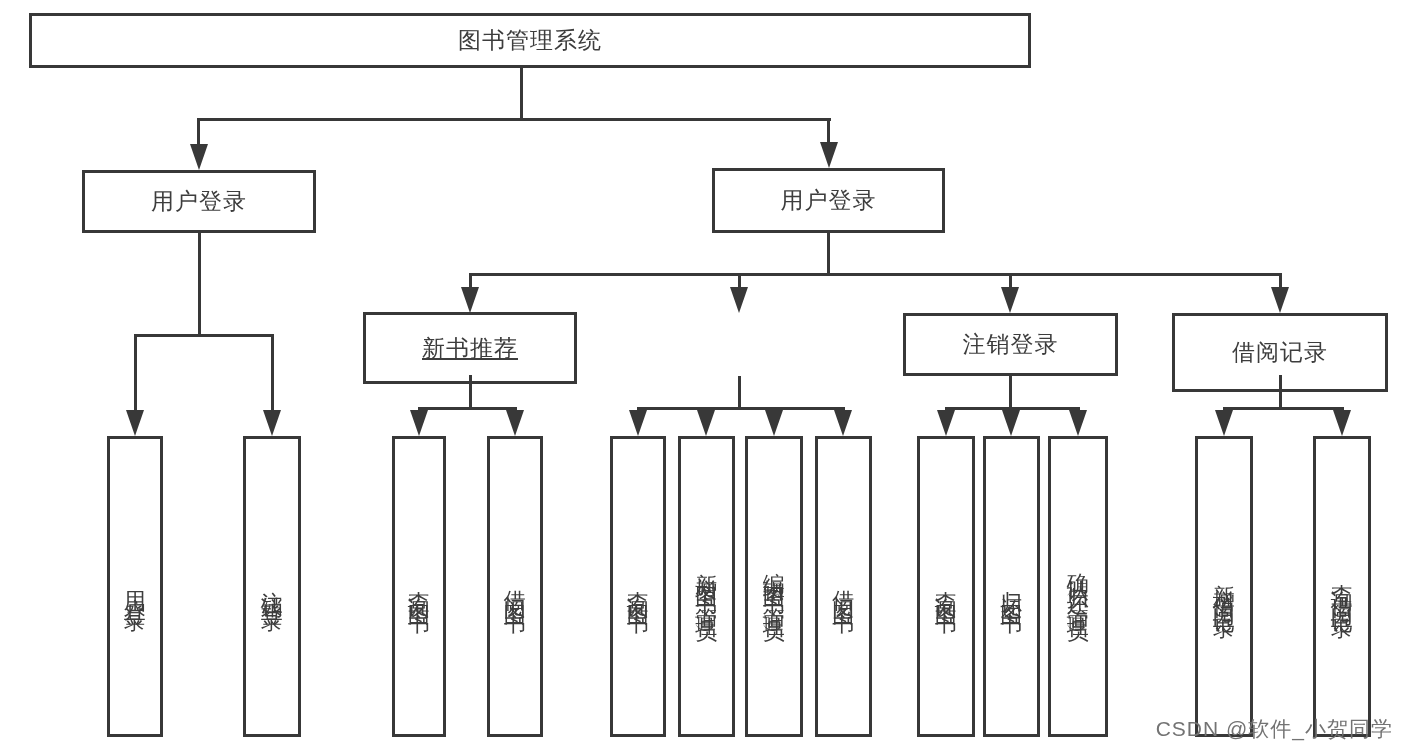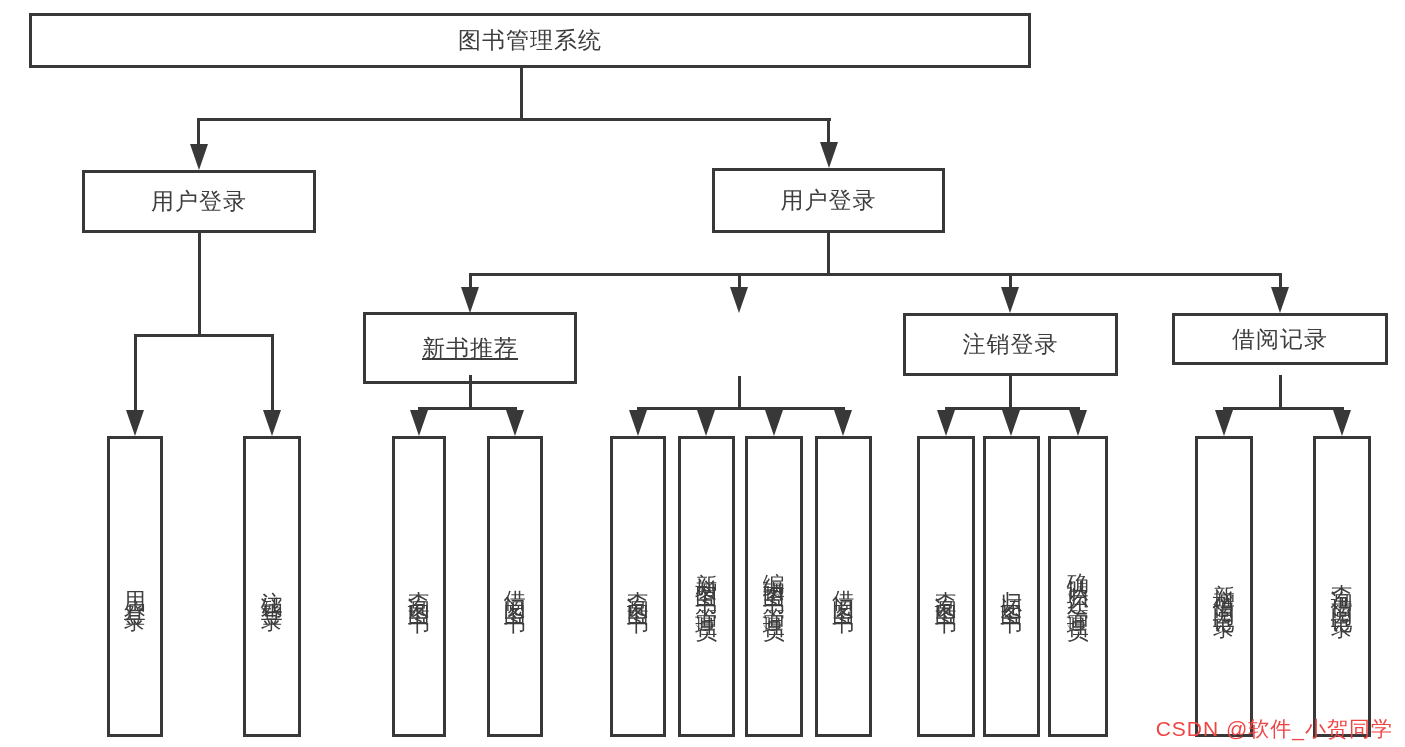--- a/index.html
+++ b/index.html
@@ -36,21 +36,21 @@
     width: 0; height: 0;
     border-left: 9px solid transparent;
     border-right: 9px solid transparent;
     border-top: 26px solid #383838;
   }
   .watermark {
     position: absolute;
     right: 12px;
     bottom: 4px;
     font-size: 21px;
-    color: #ef4444;
+    color: #737373;
     letter-spacing: 1px;
     white-space: nowrap;
   }
 </style>
 </head>
 <body>
 
 <div class="stage">
 
   <div class="box hbox" style="left:21px; top:13px; width:1002px; height:55px;margin-left:8px;">
@@ -63,21 +63,21 @@
   <div class="box hbox" style="left:712px; top:168px; width:233px; height:65px;">
     <span>用户登录</span>
   </div>
 
   <div class="box hbox" style="left:363px; top:312px; width:214px; height:72px;text-decoration:underline;">
     <span>新书推荐</span>
   </div>
   <div class="box hbox" style="left:903px; top:313px; width:215px; height:63px;">
     <span>注销登录</span>
   </div>
-  <div class="box hbox" style="left:1172px; top:313px; width:216px; height:52px;">
+  <div class="box hbox" style="left:1172px; top:313px; width:216px; height:79px;">
     <span>借阅记录</span>
   </div>
 
   <div class="box leaf" style="left:107px; top:436px; width:56px; height:301px;">
     <span>用户登录</span>
   </div>
   <div class="box leaf" style="left:243px; top:436px; width:58px; height:301px;">
     <span>注销登录</span>
   </div>
 

